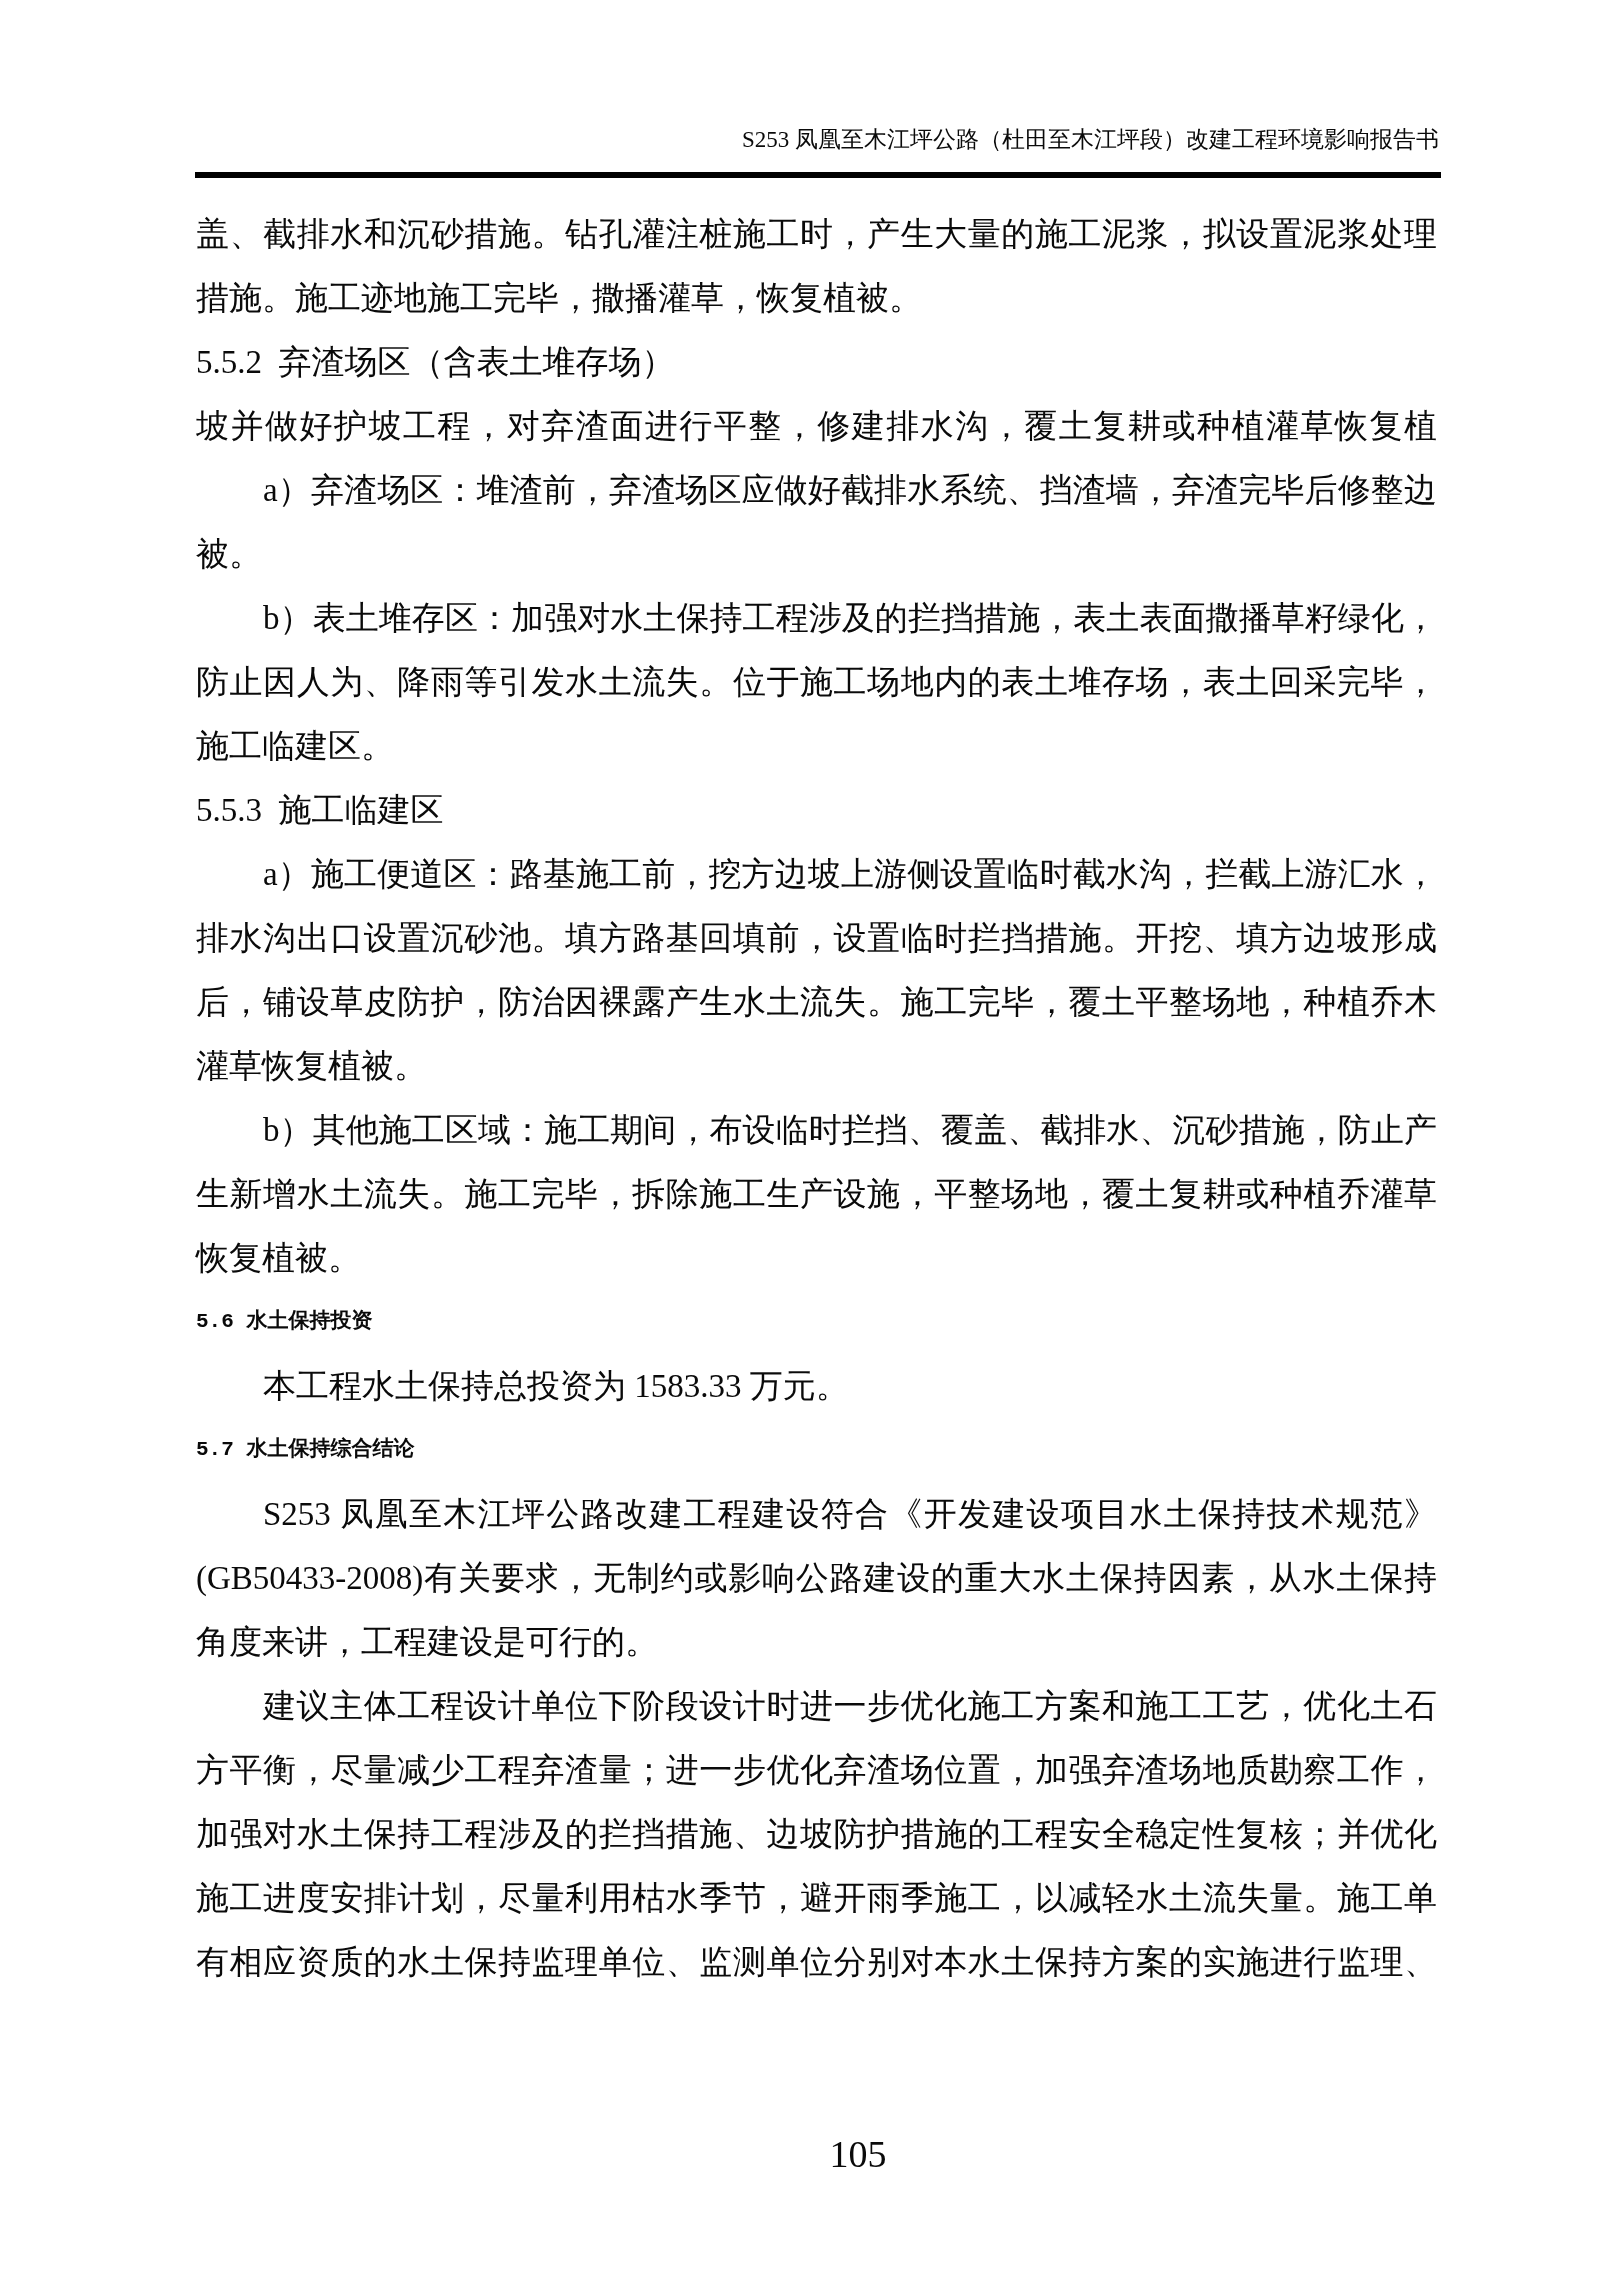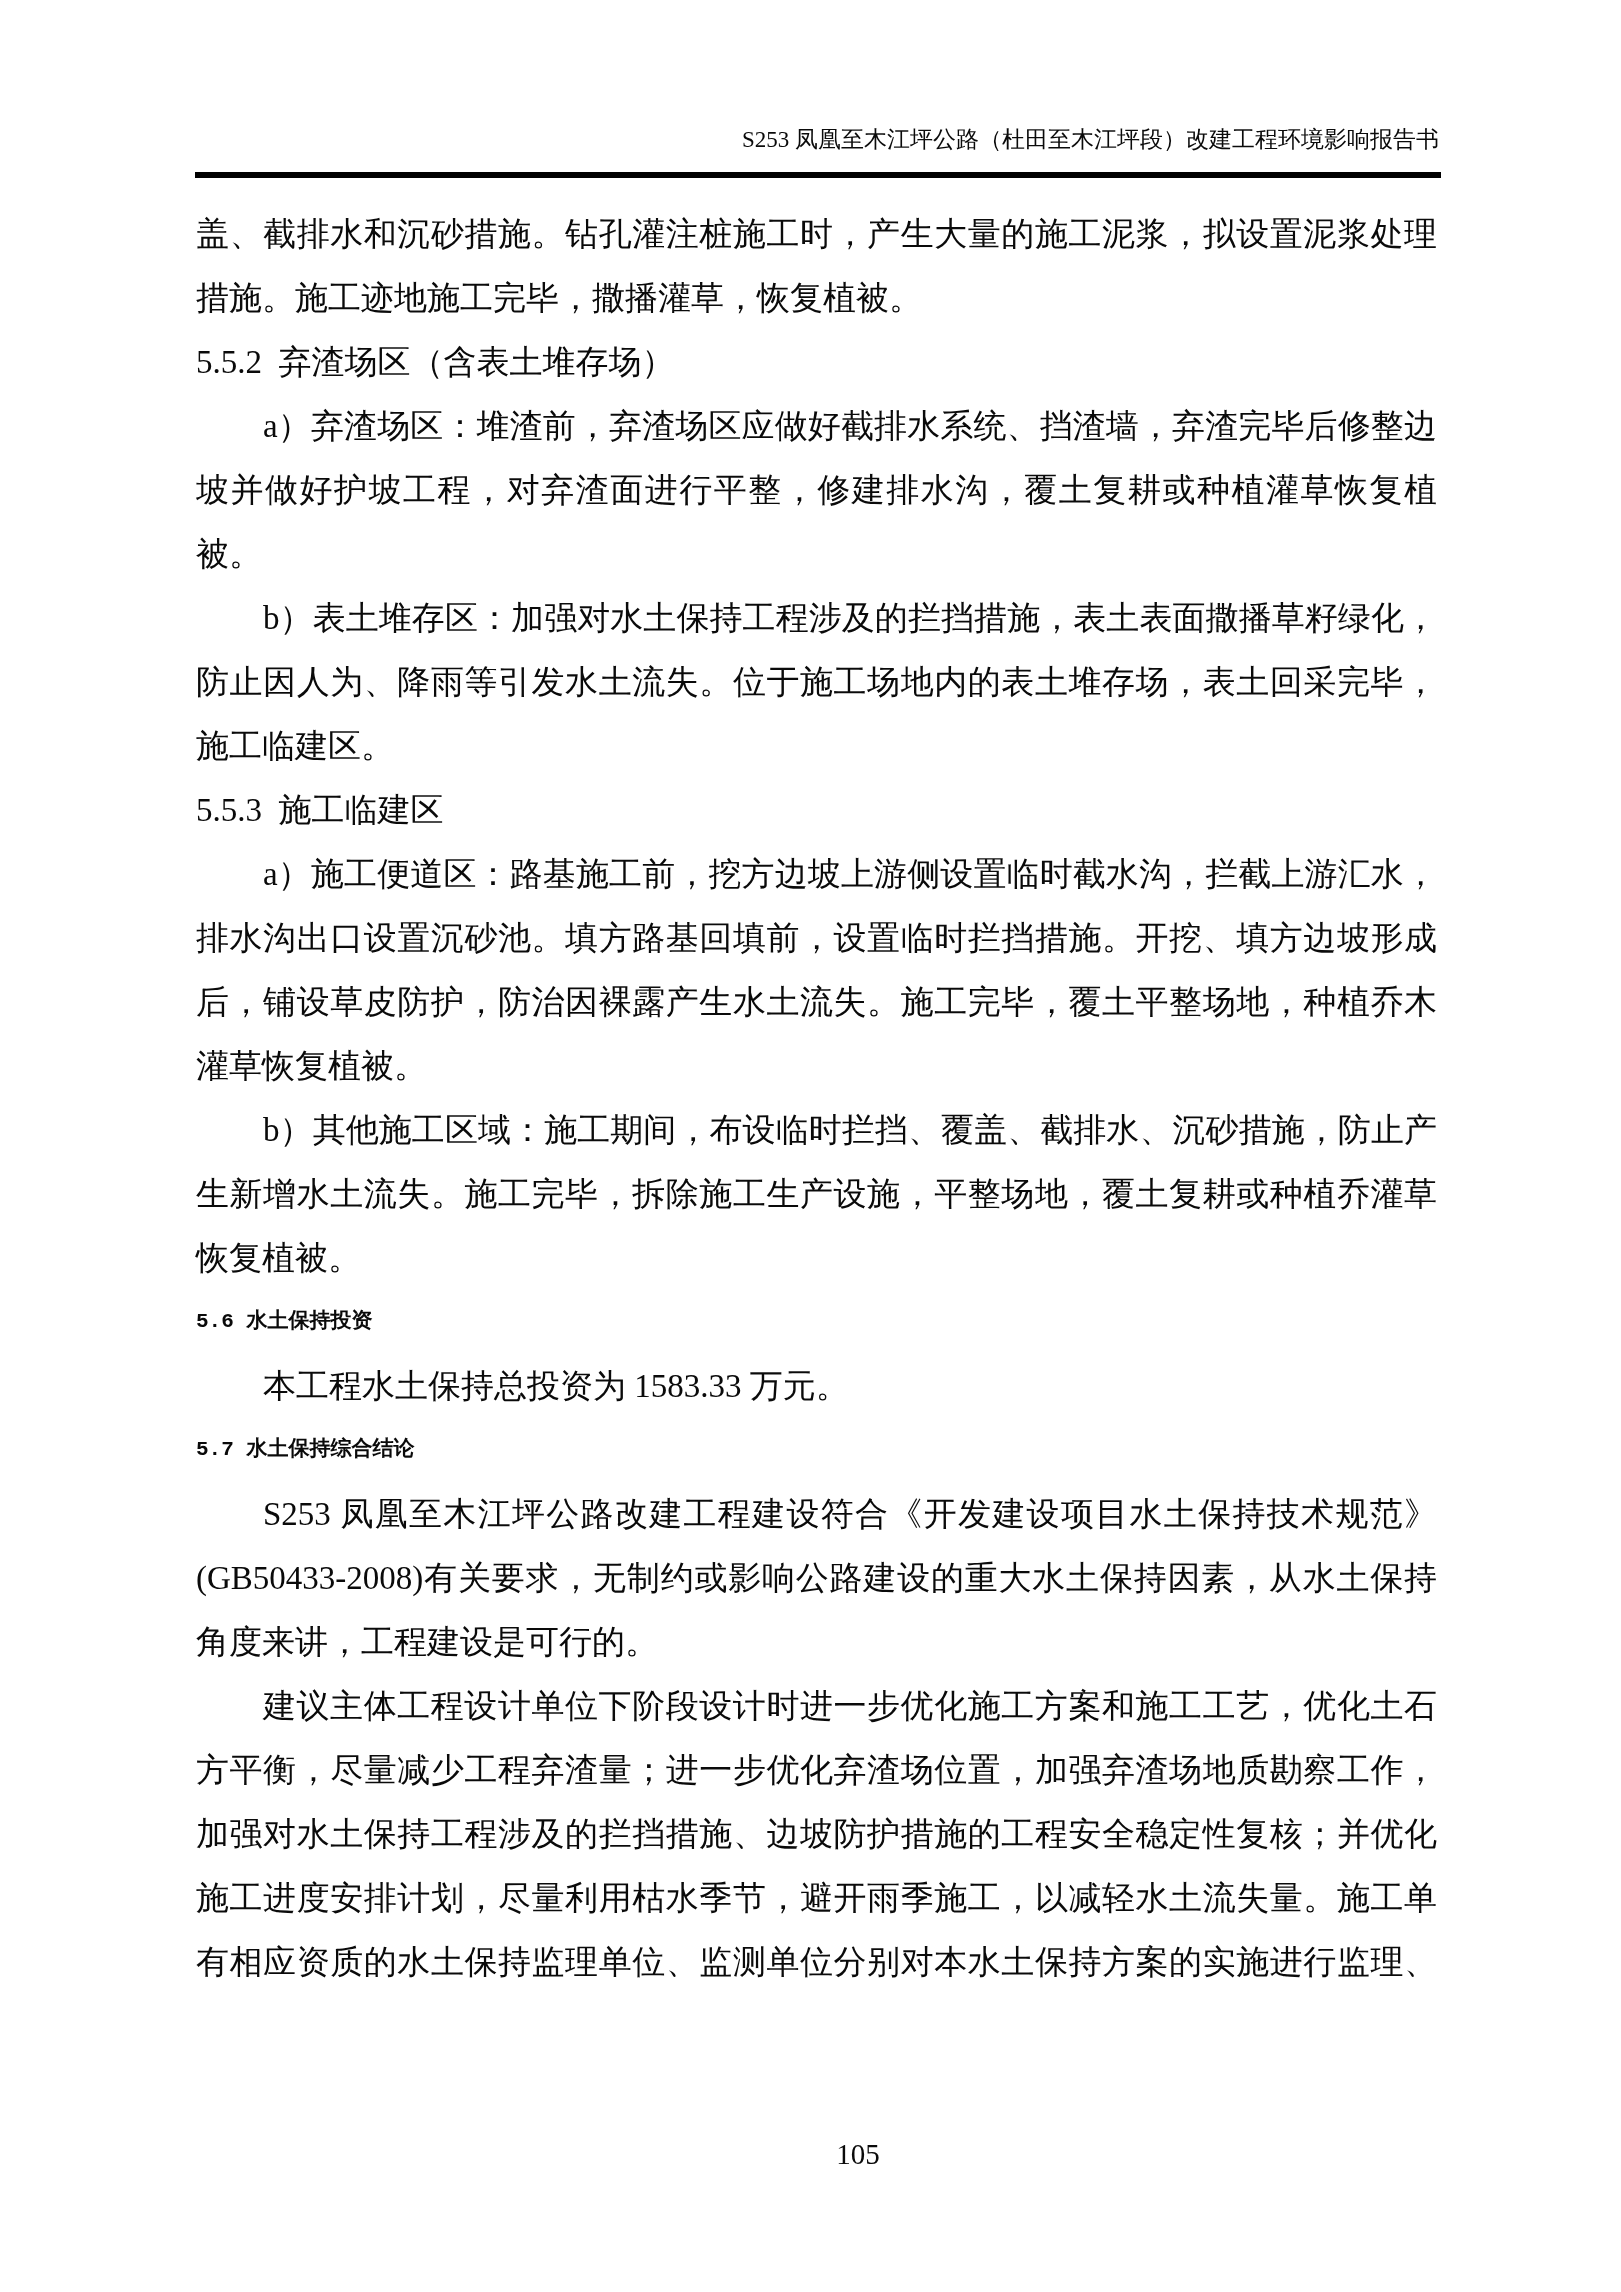--- a/index.html
+++ b/index.html
@@ -63,40 +63,40 @@
   .line.h-bold {
     font-family: Liberation Mono, monospace;
     font-weight: 700;
     font-size: 21px;
   }
   .page-footer {
     position: absolute;
     top: 2135px;
     left: 858px;
     transform: translateX(-50%);
-    font-size: 29px;
+    font-size: 38px;
     line-height: 39px;
     color: #0a0a0a;
   }
 </style>
 </head>
 <body>
 
 <div class="page">
 
   <div class="page-header">S253 凤凰至木江坪公路（杜田至木江坪段）改建工程环境影响报告书</div>
 
   <div class="header-rule"></div>
 
   <div class="content">
     <div class="line fill">盖、截排水和沉砂措施。钻孔灌注桩施工时，产生大量的施工泥浆，拟设置泥浆处理</div>
     <div class="line">措施。施工迹地施工完毕，撒播灌草，恢复植被。</div>
     <div class="line h-song">5.5.2  弃渣场区（含表土堆存场）</div>
+    <div class="line fill">坡并做好护坡工程，对弃渣面进行平整，修建排水沟，覆土复耕或种植灌草恢复植</div>
     <div class="line fill indent">a）弃渣场区：堆渣前，弃渣场区应做好截排水系统、挡渣墙，弃渣完毕后修整边</div>
-    <div class="line fill">坡并做好护坡工程，对弃渣面进行平整，修建排水沟，覆土复耕或种植灌草恢复植</div>
     <div class="line">被。</div>
     <div class="line fill indent">b）表土堆存区：加强对水土保持工程涉及的拦挡措施，表土表面撒播草籽绿化，</div>
     <div class="line fill">防止因人为、降雨等引发水土流失。位于施工场地内的表土堆存场，表土回采完毕，</div>
     <div class="line">施工临建区。</div>
     <div class="line h-song">5.5.3  施工临建区</div>
     <div class="line fill indent">a）施工便道区：路基施工前，挖方边坡上游侧设置临时截水沟，拦截上游汇水，</div>
     <div class="line fill">排水沟出口设置沉砂池。填方路基回填前，设置临时拦挡措施。开挖、填方边坡形成</div>
     <div class="line fill">后，铺设草皮防护，防治因裸露产生水土流失。施工完毕，覆土平整场地，种植乔木</div>
     <div class="line">灌草恢复植被。</div>
     <div class="line fill indent">b）其他施工区域：施工期间，布设临时拦挡、覆盖、截排水、沉砂措施，防止产</div>

